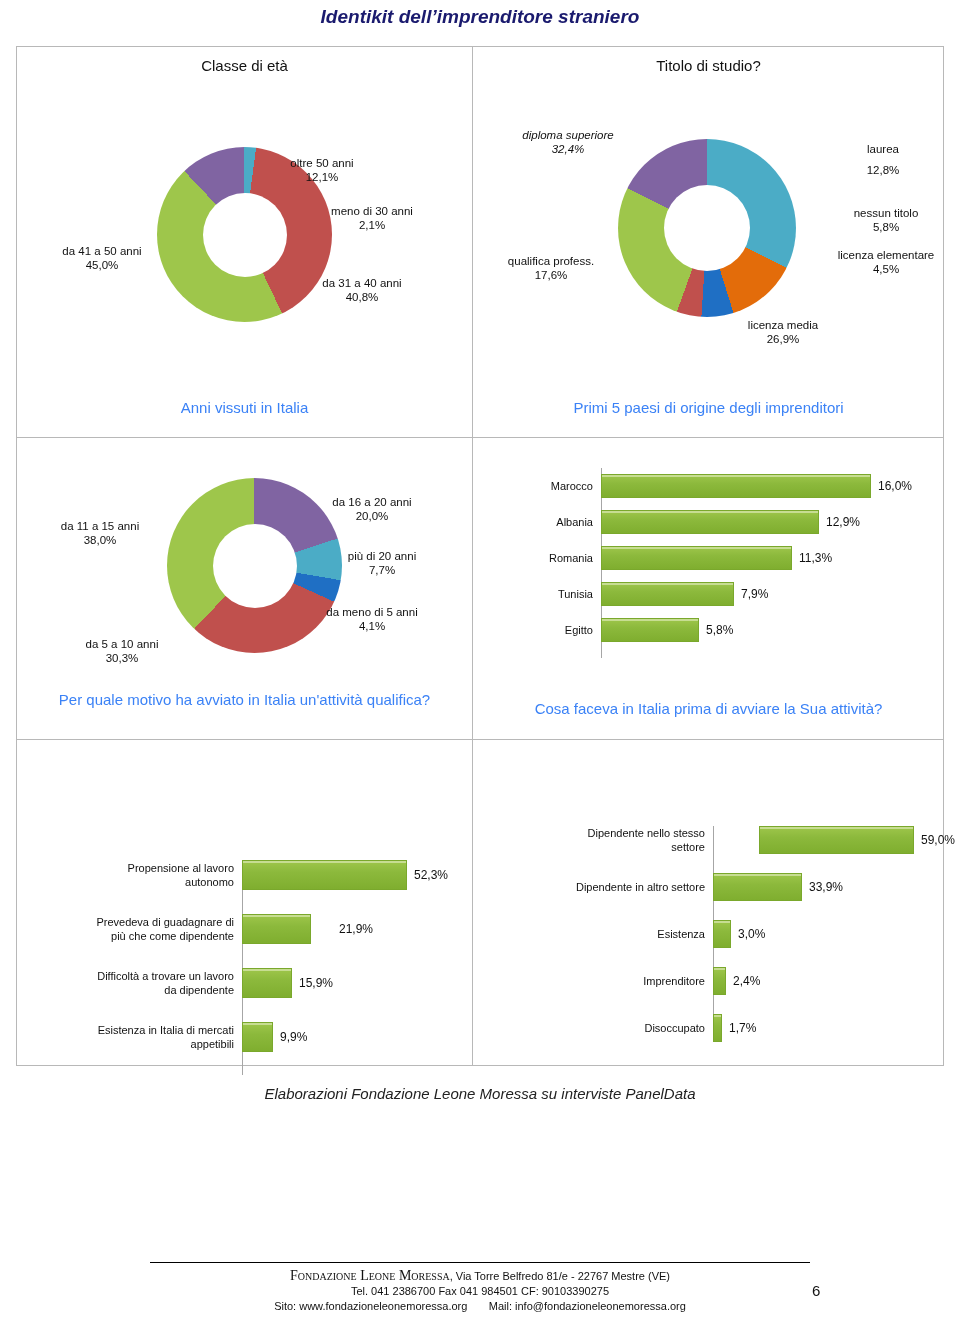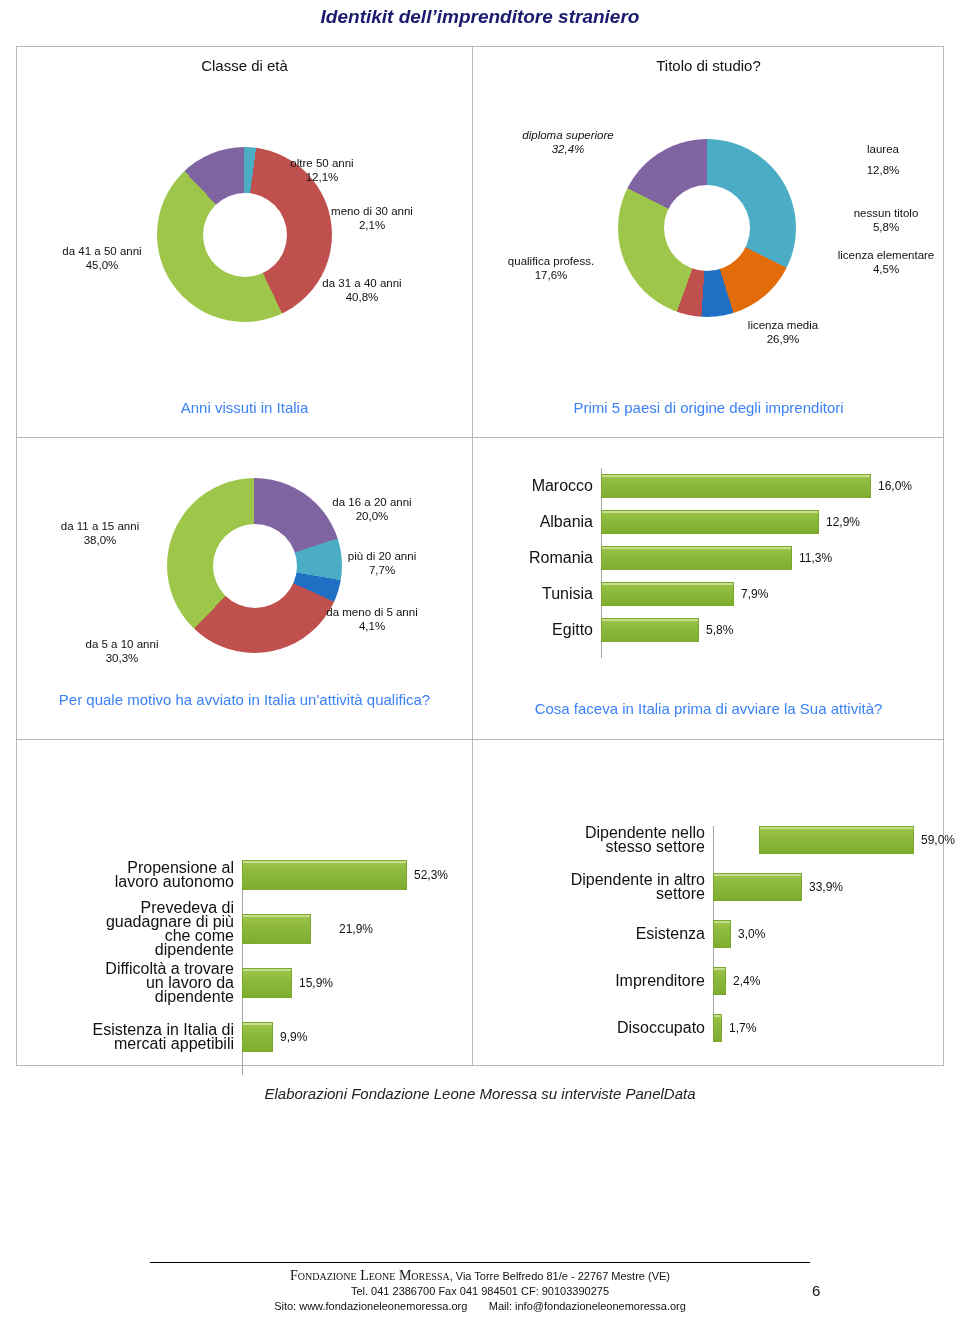--- a/index.html
+++ b/index.html
@@ -35,21 +35,21 @@
   .donut .hole{
     position:absolute;border-radius:50%;background:#fff;
     left:50%;top:50%;transform:translate(-50%,-50%);
   }
 
   
   .barchart{position:absolute;}
   .bc-axis{position:absolute;left:0;top:0;bottom:0;width:1px;background:#a6a6a6;}
   .bc-row{position:absolute;left:0;display:flex;align-items:center;}
   .bc-cat{
-    position:absolute;right:100%;padding-right:8px;font-size:16px;color:#111;
+    position:absolute;right:100%;padding-right:8px;font-size:11px;color:#111;
     text-align:right;white-space:nowrap;
   }
   .bc-cat.wrap{white-space:normal;width:150px;line-height:14px;}
   .bar{height:100%;background:linear-gradient(to bottom,#9ec64b 0%,#8cb93c 40%,#7fae2f 100%);
        border:1px solid #7aa82c;box-sizing:border-box;position:relative;}
   .bar-top{position:absolute;left:0;right:0;top:0;height:2px;background:#c7dd92;}
   .bc-val{position:absolute;left:100%;padding-left:7px;font-size:12px;color:#111;white-space:nowrap;}
 
   .footer-note{
     position:absolute;left:0;top:1085px;width:960px;text-align:center;

